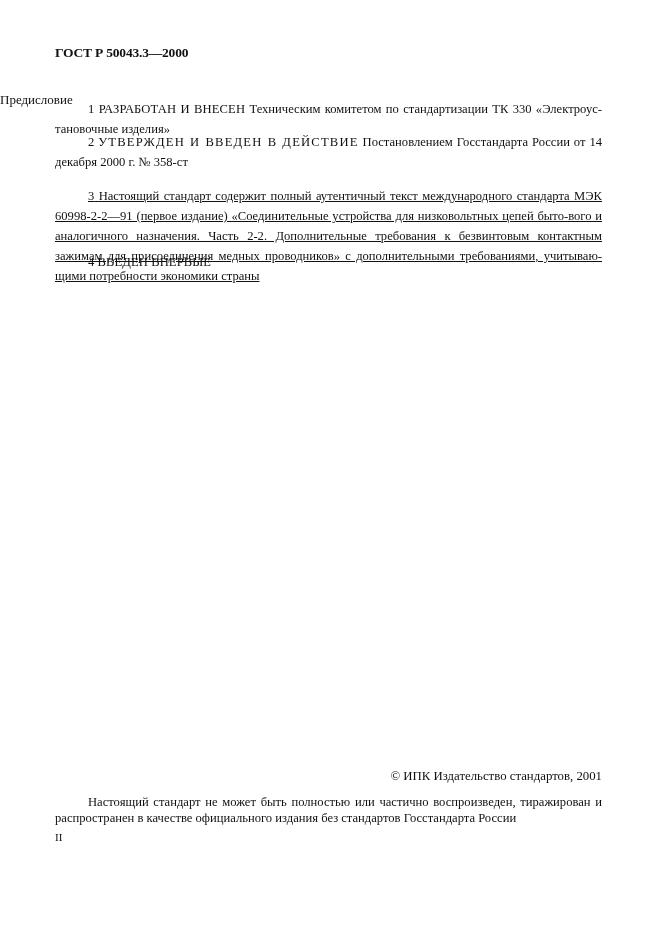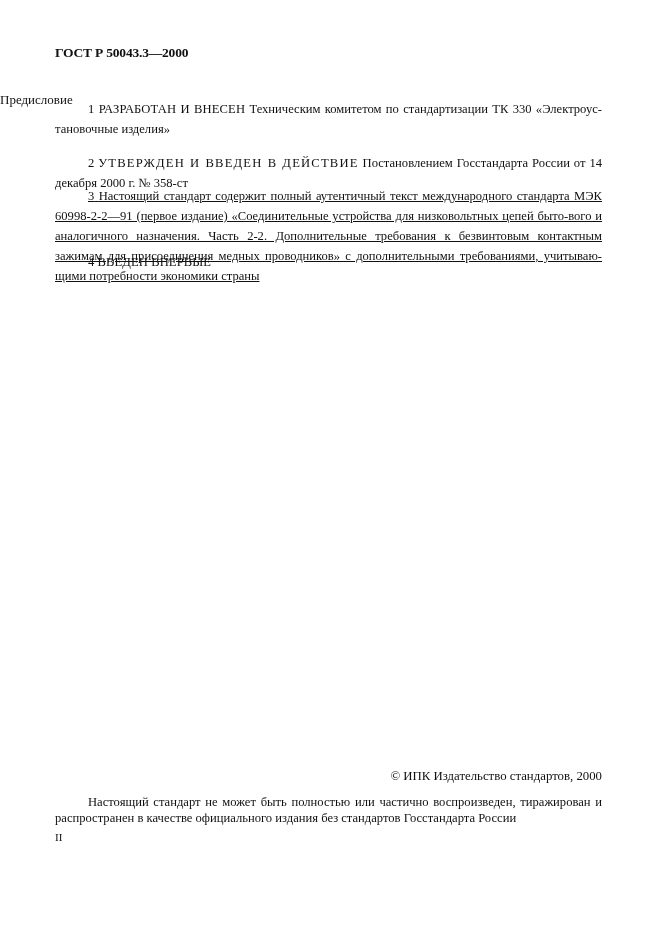--- a/index.html
+++ b/index.html
@@ -2,21 +2,21 @@
 <html><head>
 <meta charset="utf-8">
 <style>
   html, body { margin: 0; padding: 0; background: #ffffff; }
   body { width: 661px; height: 936px; position: relative; overflow: hidden;
          font-family: "Liberation Serif", "DejaVu Serif", serif; color: #111; }
   .header { position: absolute; left: 55px; top: 45px; font-weight: bold; font-size: 13.5px; letter-spacing: -0.2px; }
   .title { position: absolute; left: 0; width: 661px; top: 92px; font-size: 13px; }
   .para { position: absolute; left: 55px; width: 547px; font-size: 12.6px; line-height: 20px; text-align: justify; text-indent: 33px; }
   .p1 { top: 99px; }
-  .p2 { top: 153px; }
+  .p2 { top: 132px; }
   .p3 { top: 186px; text-decoration: underline; }
   .p4 { top: 252px; }
   .caps { letter-spacing: 0.1px; }
   .p2 .caps { letter-spacing: 1.2px; }
   .copyright { position: absolute; right: 59px; top: 769px; font-size: 12.8px; }
   .notice { position: absolute; left: 55px; width: 547px; top: 794px; font-size: 12.6px; line-height: 16px; text-align: justify; text-indent: 33px; }
   .pagenum { position: absolute; left: 55px; top: 831px; font-size: 11px; }
 </style>
 </head>
 <body>
@@ -40,17 +40,17 @@
 <div class="para p3">
   <span>3</span>
   <span>Настоящий стандарт содержит полный аутентичный текст международного стандарта МЭК 60998-2-2—91 (первое издание) «Соединительные устройства для низковольтных цепей быто-вого и аналогичного назначения. Часть 2-2. Дополнительные требования к безвинтовым контактным зажимам для присоединения медных проводников» с дополнительными требованиями, учитываю-щими потребности экономики страны</span>
 </div>
 
 <div class="para p4">
   <span>4</span>
   <span class="caps">ВВЕДЕН ВПЕРВЫЕ</span>
 </div>
 
-<div class="copyright">© ИПК Издательство стандартов, 2000</div>
+<div class="copyright">© ИПК Издательство стандартов, 2001</div>
 
 <div class="notice">Настоящий стандарт не может быть полностью или частично воспроизведен, тиражирован и распространен в качестве официального издания без стандартов Госстандарта России</div>
 
 <div class="pagenum">II</div>
 
 </body></html>

